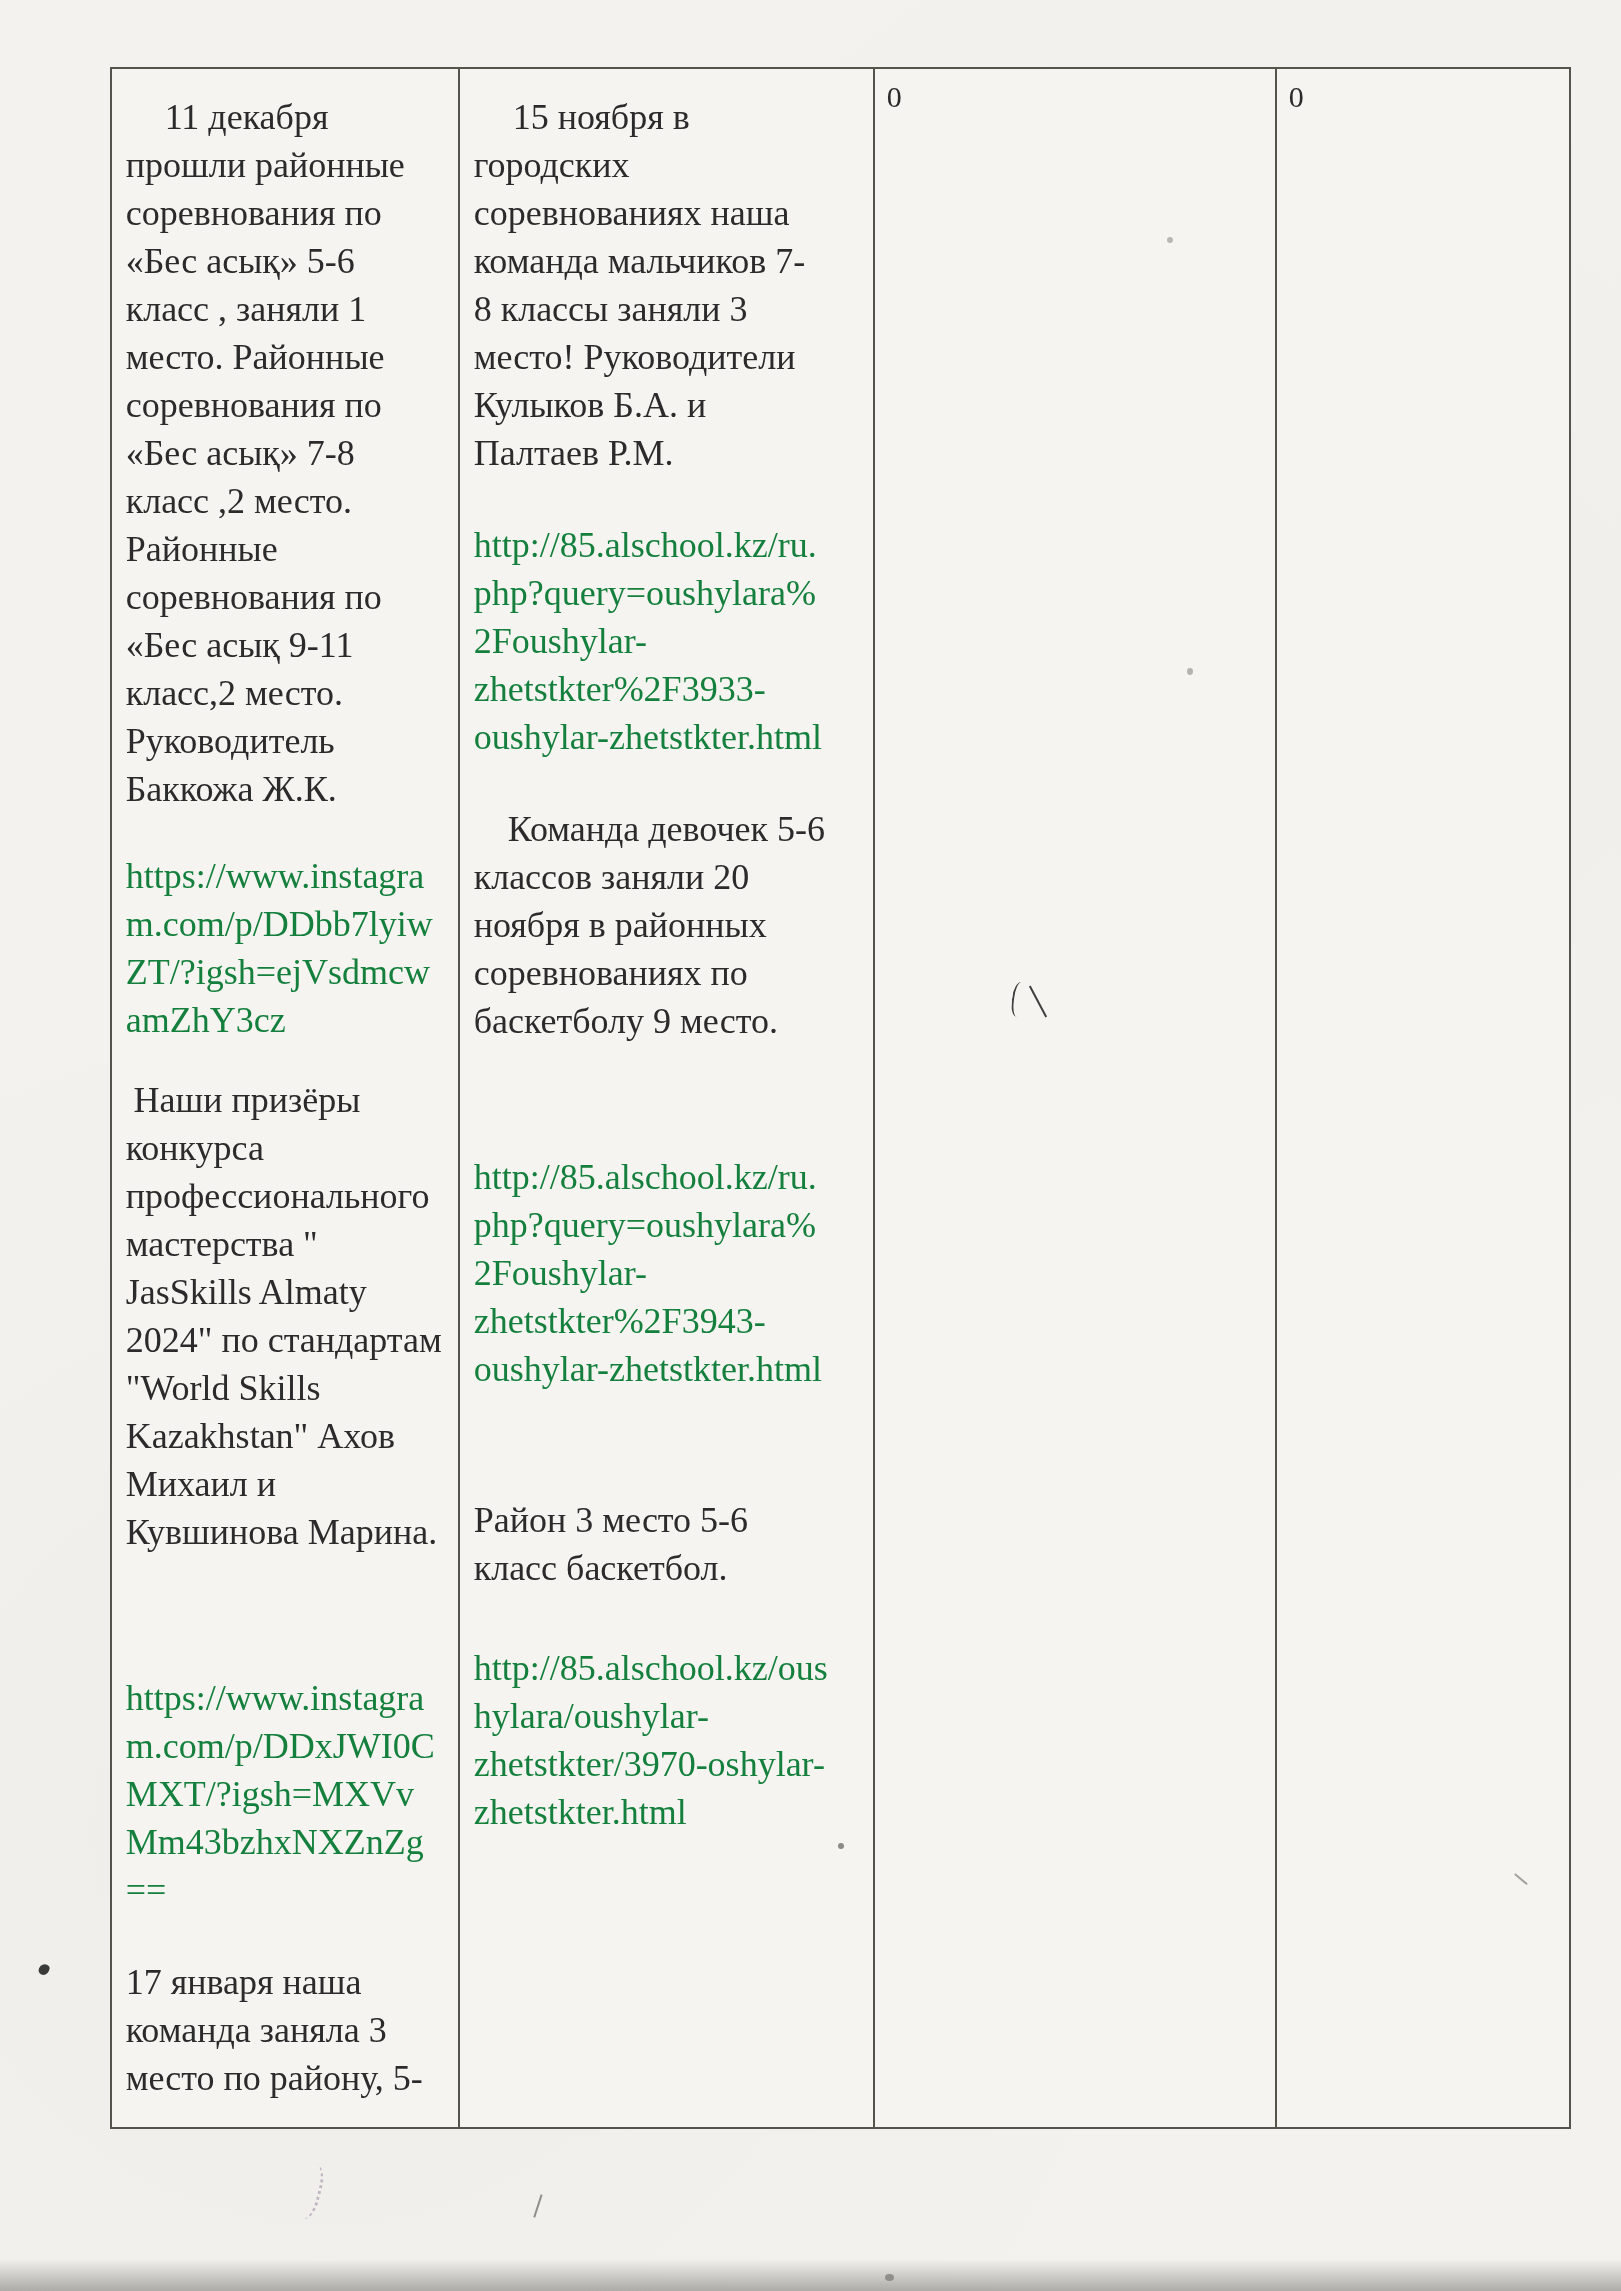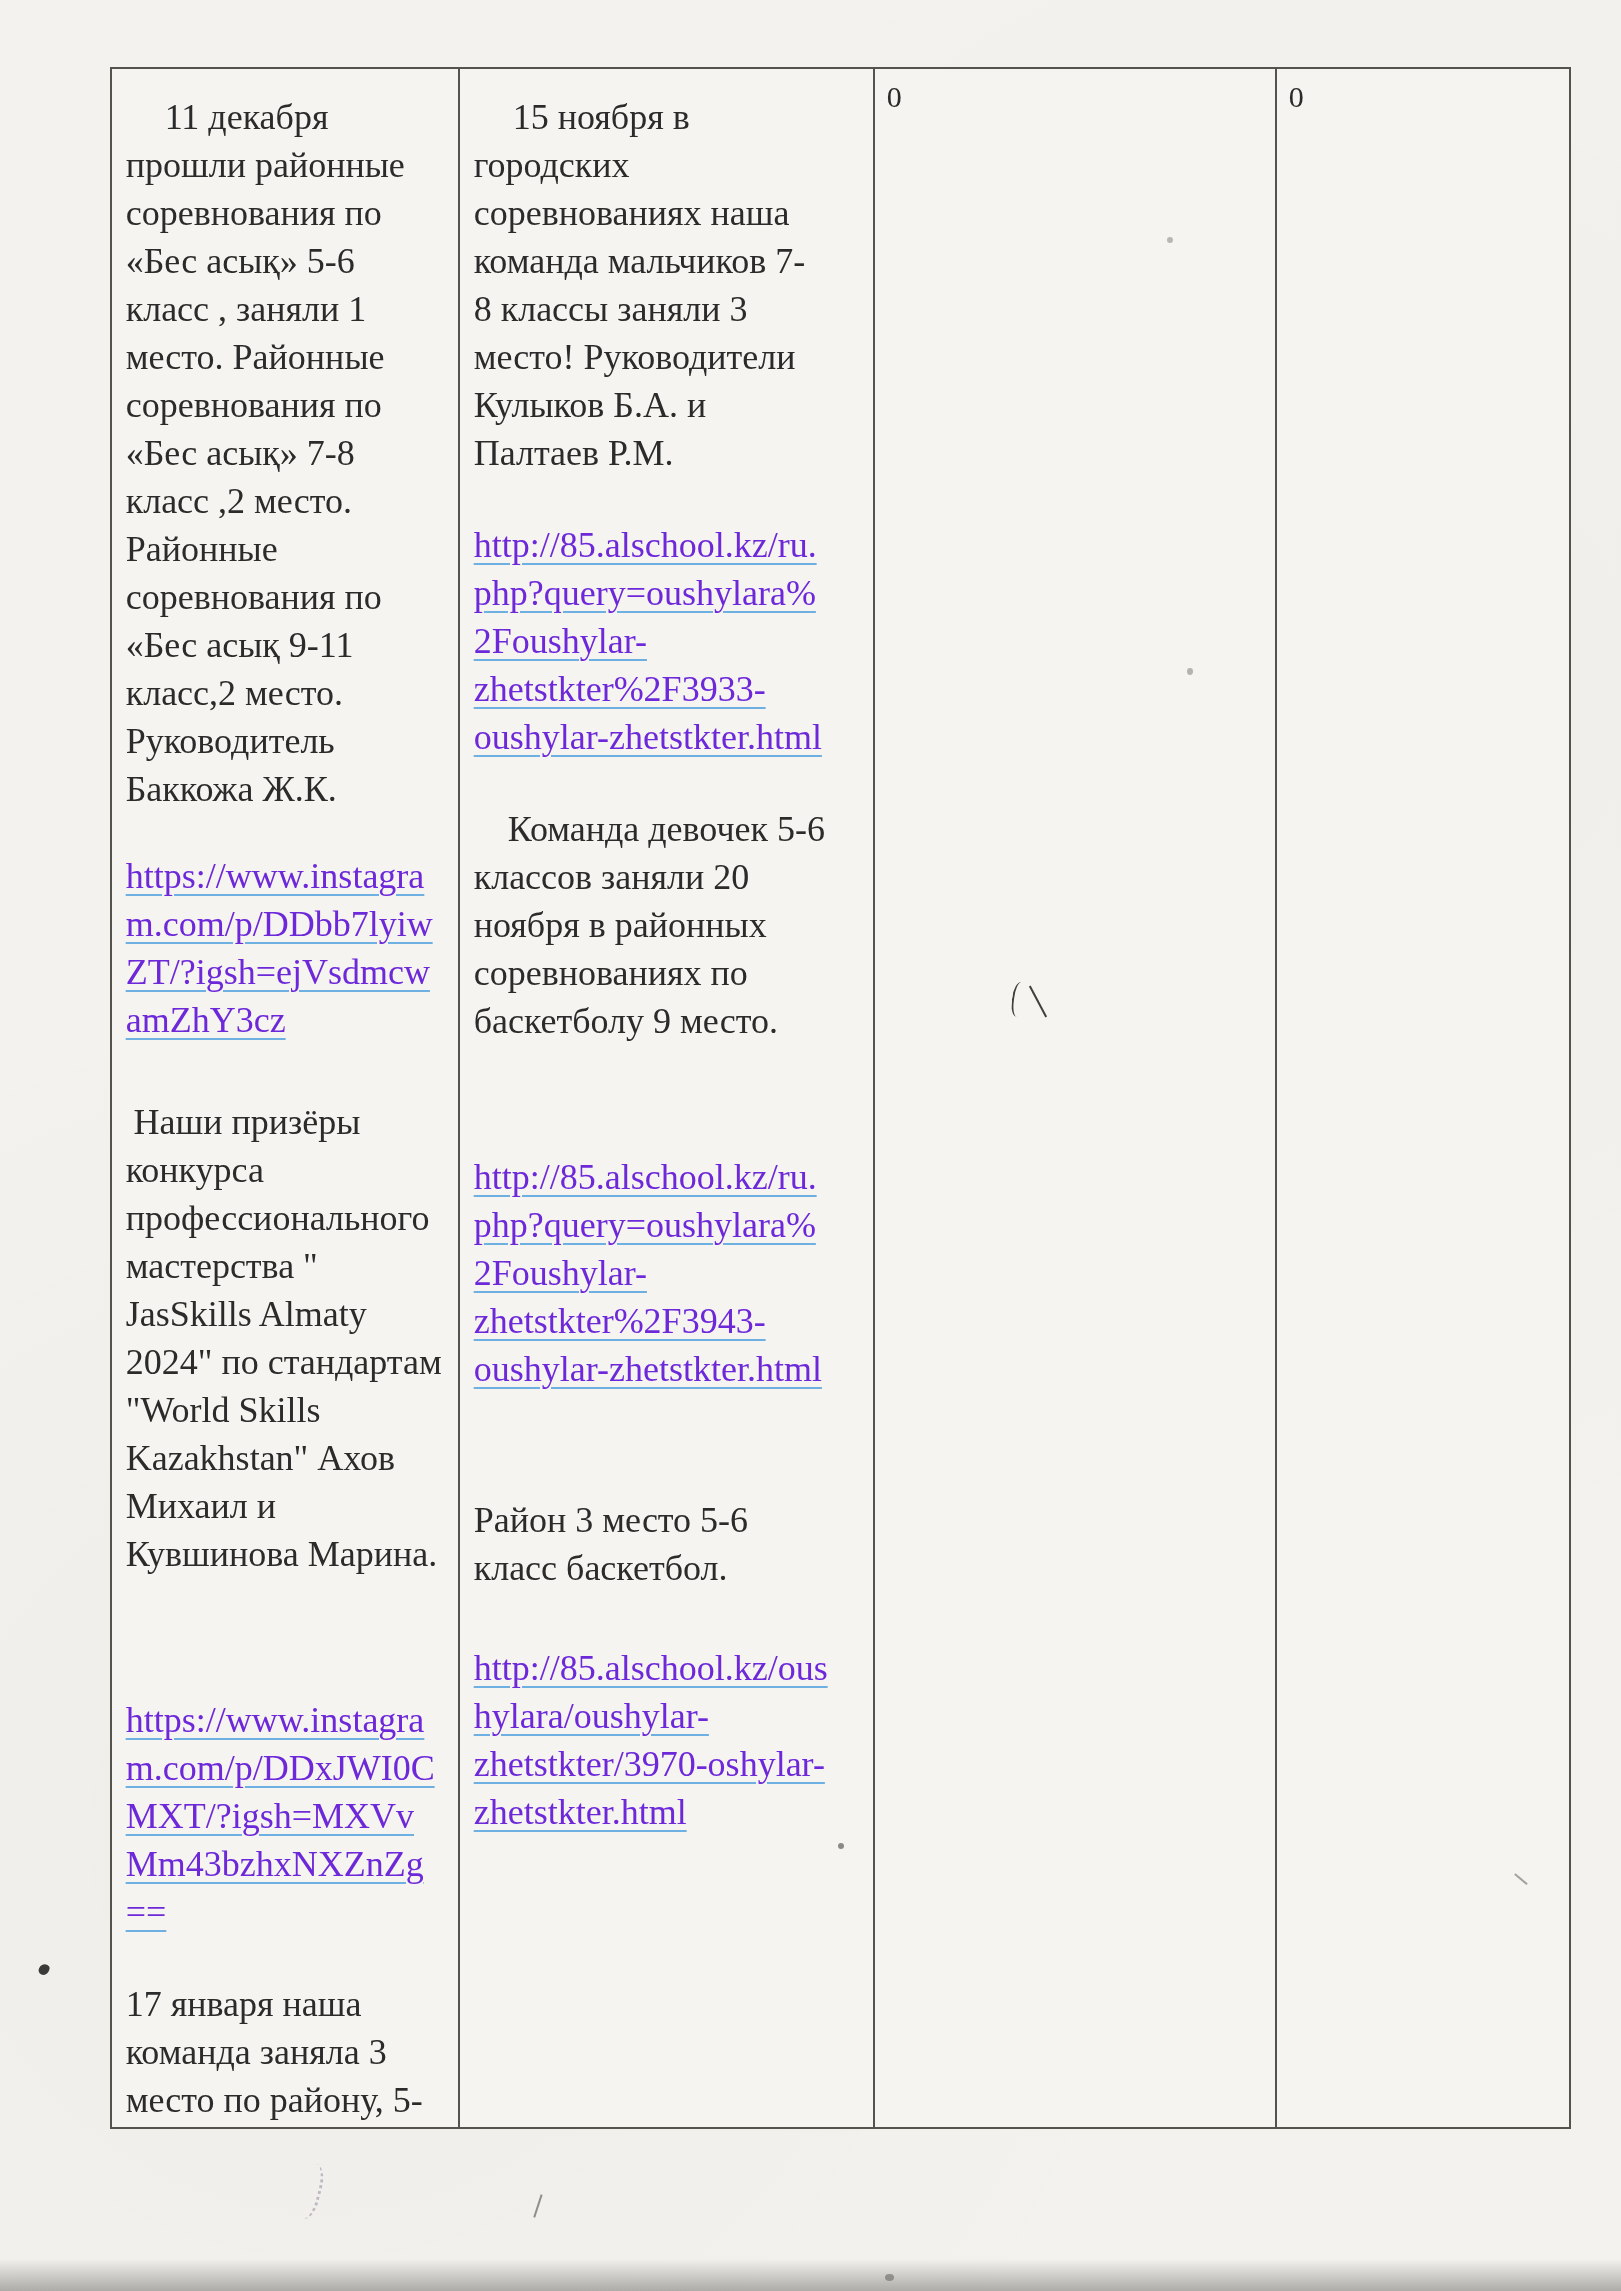--- a/index.html
+++ b/index.html
@@ -38,22 +38,21 @@
   }
   .cell:first-child{ border-left:none; }
   .cell.zero-cell{
     padding:7.8px 5.9px 0 11.8px;
     font-size:30px;
     line-height:39px;
   }
   .block{ white-space:pre; }
   .block.para{ color:#2b2b2b; }
   .block.link{
-    color:#6d28d9;
-    text-decoration:underline;
+    color:#15803d;
     text-decoration-color:#6fb0e2;
     text-decoration-thickness:2px;
     text-underline-offset:5.9px;
     cursor:pointer;
   }
   
   .artifact{ position:absolute; pointer-events:none; }
   .band-bottom{
     left:0; bottom:0; width:1621px; height:33px;
     background:linear-gradient(to bottom, rgba(140,139,135,0), rgba(122,121,117,0.60));
@@ -107,21 +106,21 @@
 Районные
 соревнования по
 «Бес асық 9-11
 класс,2 место.
 Руководитель
 Баккожа Ж.К.</div>
       <div class="block link" style="margin-top: 39px;">https://www.instagra
 m.com/p/DDbb7lyiw
 ZT/?igsh=ejVsdmcw
 amZhY3cz</div>
-      <div class="block para" style="margin-top: 54px; text-indent: 7.8px;">Наши призёры
+      <div class="block para" style="margin-top: 32px; text-indent: 7.8px;">Наши призёры
 конкурса
 профессионального
 мастерства "
 JasSkills Almaty
 2024" по стандартам
 "World Skills
 Kazakhstan" Ахов
 Михаил и
 Кувшинова Марина.</div>
       <div class="block link" style="margin-top: 118px;">https://www.instagra

